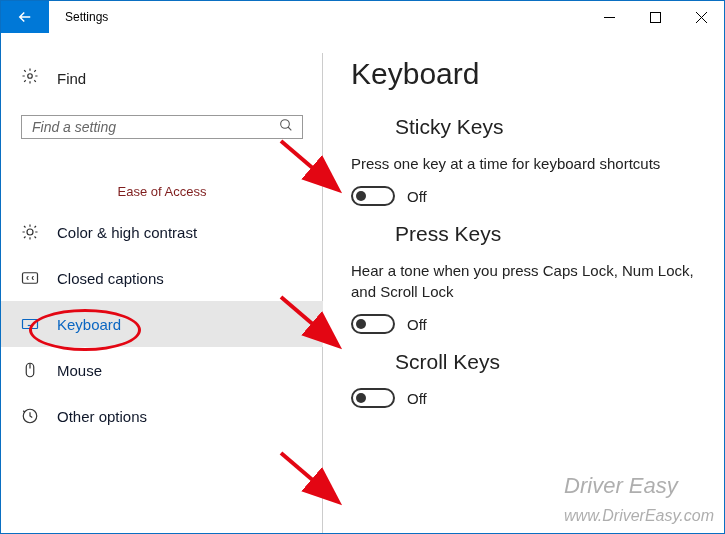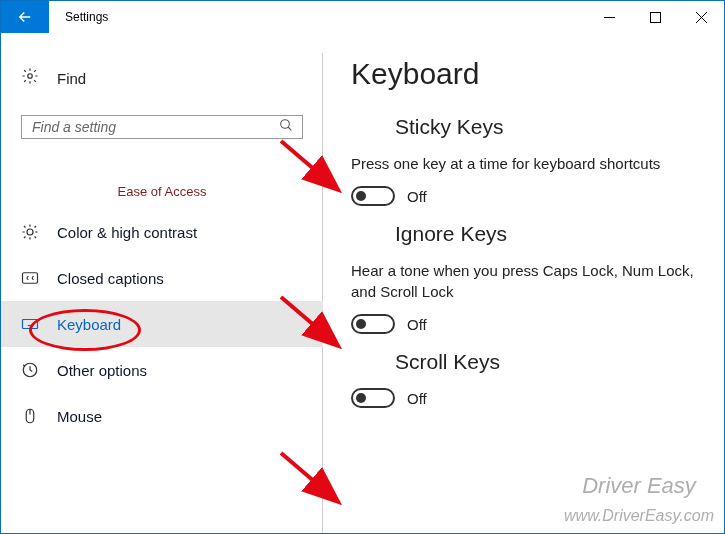--- a/index.html
+++ b/index.html
@@ -42,21 +42,21 @@
   .section-desc { font-size: 15px; color: #222; margin-bottom: 12px; line-height: 1.4; }
   .toggle-row { display: flex; align-items: center; gap: 12px; margin-bottom: 16px; }
   .toggle { width: 44px; height: 20px; border: 2px solid #333; border-radius: 10px; position: relative; background: #fff; cursor: pointer; }
   .toggle .knob { position: absolute; width: 10px; height: 10px; border-radius: 50%; background: #333; top: 3px; left: 3px; }
   .toggle-state { font-size: 15px; color: #222; }
 
   
   .annotation-layer { position: absolute; inset: 0; pointer-events: none; }
   .circle { position: absolute; border: 3px solid #e30613; border-radius: 50%; }
   .watermark { position: absolute; right: 10px; bottom: 8px; color: rgba(120,120,120,0.6); font-style: italic; font-family: Georgia, 'Times New Roman', serif;}
-  .watermark .line1 { font-size: 22px; text-align: center; }
+  .watermark .line1 { font-size: 22px; text-align: left; }
   .watermark .line2 { font-size: 16px; text-align: right; margin-top: 8px; }
 </style>
 </head>
 <body>
 
 <div class="window">
 
   <div class="titlebar">
     <div class="back-btn">
       <svg width="18" height="18" viewBox="0 0 24 24" fill="none" stroke="#fff" stroke-width="2">
@@ -135,51 +135,51 @@
               <rect x="2" y="6" width="20" height="12" rx="1"></rect>
               <path d="M6 10h0M10 10h0M14 10h0M18 10h0M6 14h0M18 14h0M9 14h6"></path>
             </svg>
         </span>
         <span class="label">Keyboard</span>
       </div>
 
       <div class="nav-item">
         <span class="icon-slot">
           <svg width="18" height="18" viewBox="0 0 24 24" fill="none" stroke="currentColor" stroke-width="1.6">
+              <rect x="7" y="3" width="10" height="18" rx="5"></rect>
+              <path d="M12 3v7"></path>
+            </svg>
+        </span>
+        <span class="label">Mouse</span>
+      </div>
+
+      <div class="nav-item">
+        <span class="icon-slot">
+          <svg width="18" height="18" viewBox="0 0 24 24" fill="none" stroke="currentColor" stroke-width="1.6">
               <circle cx="12" cy="12" r="9"></circle>
               <path d="M12 7v5l3 2M3 5l2 2"></path>
             </svg>
         </span>
         <span class="label">Other options</span>
-      </div>
-
-      <div class="nav-item">
-        <span class="icon-slot">
-          <svg width="18" height="18" viewBox="0 0 24 24" fill="none" stroke="currentColor" stroke-width="1.6">
-              <rect x="7" y="3" width="10" height="18" rx="5"></rect>
-              <path d="M12 3v7"></path>
-            </svg>
-        </span>
-        <span class="label">Mouse</span>
       </div>
     </div>
 
     <div class="content">
       <div class="page-title">Keyboard</div>
 
       <div class="section-title">Sticky Keys</div>
       <div class="section-desc">Press one key at a time for keyboard shortcuts</div>
       <div class="toggle-row">
         <div class="toggle">
             <div class="knob"></div>
           </div>
         <span class="toggle-state">Off</span>
       </div>
 
-      <div class="section-title">Ignore Keys</div>
+      <div class="section-title">Press Keys</div>
       <div class="section-desc">Hear a tone when you press Caps Lock, Num Lock, and Scroll Lock</div>
       <div class="toggle-row">
         <div class="toggle">
             <div class="knob"></div>
           </div>
         <span class="toggle-state">Off</span>
       </div>
 
       <div class="section-title">Scroll Keys</div>
       <div class="toggle-row">

